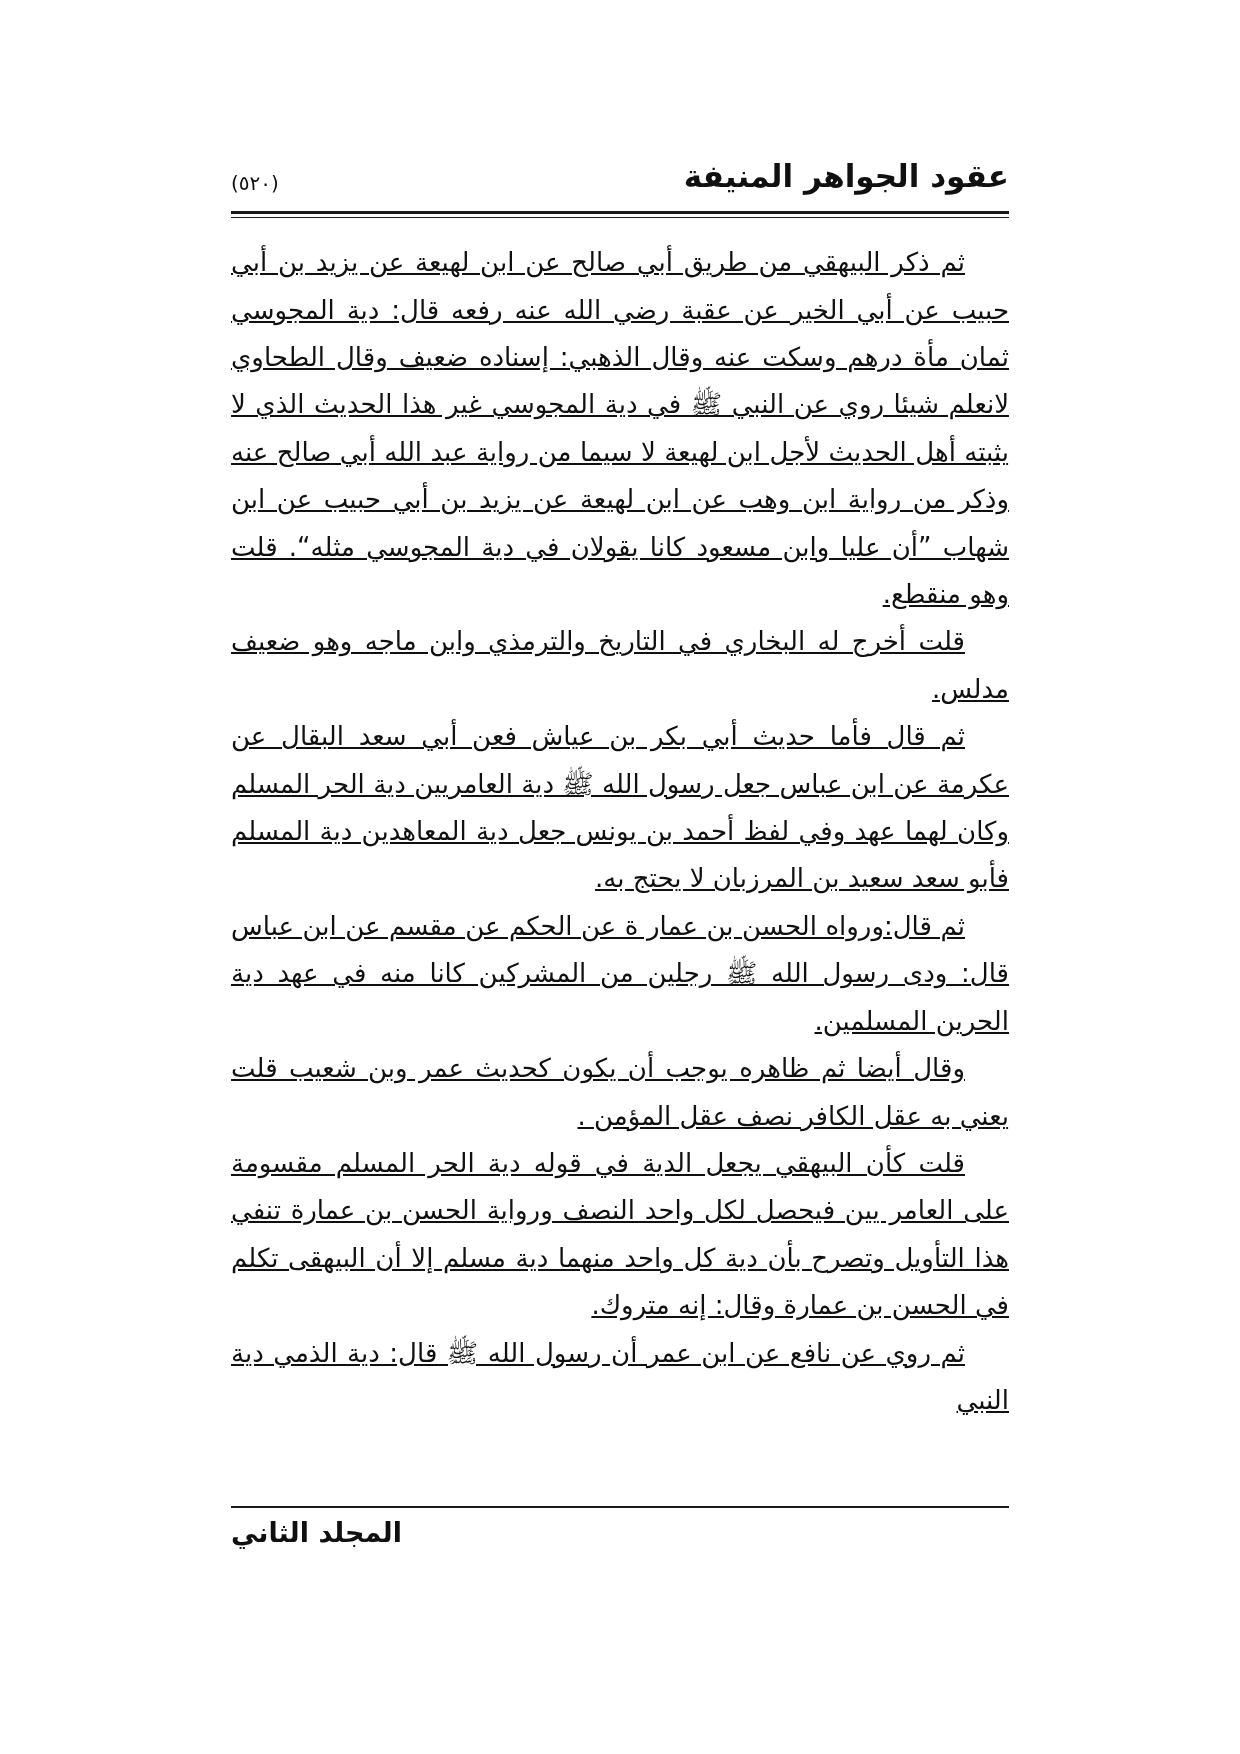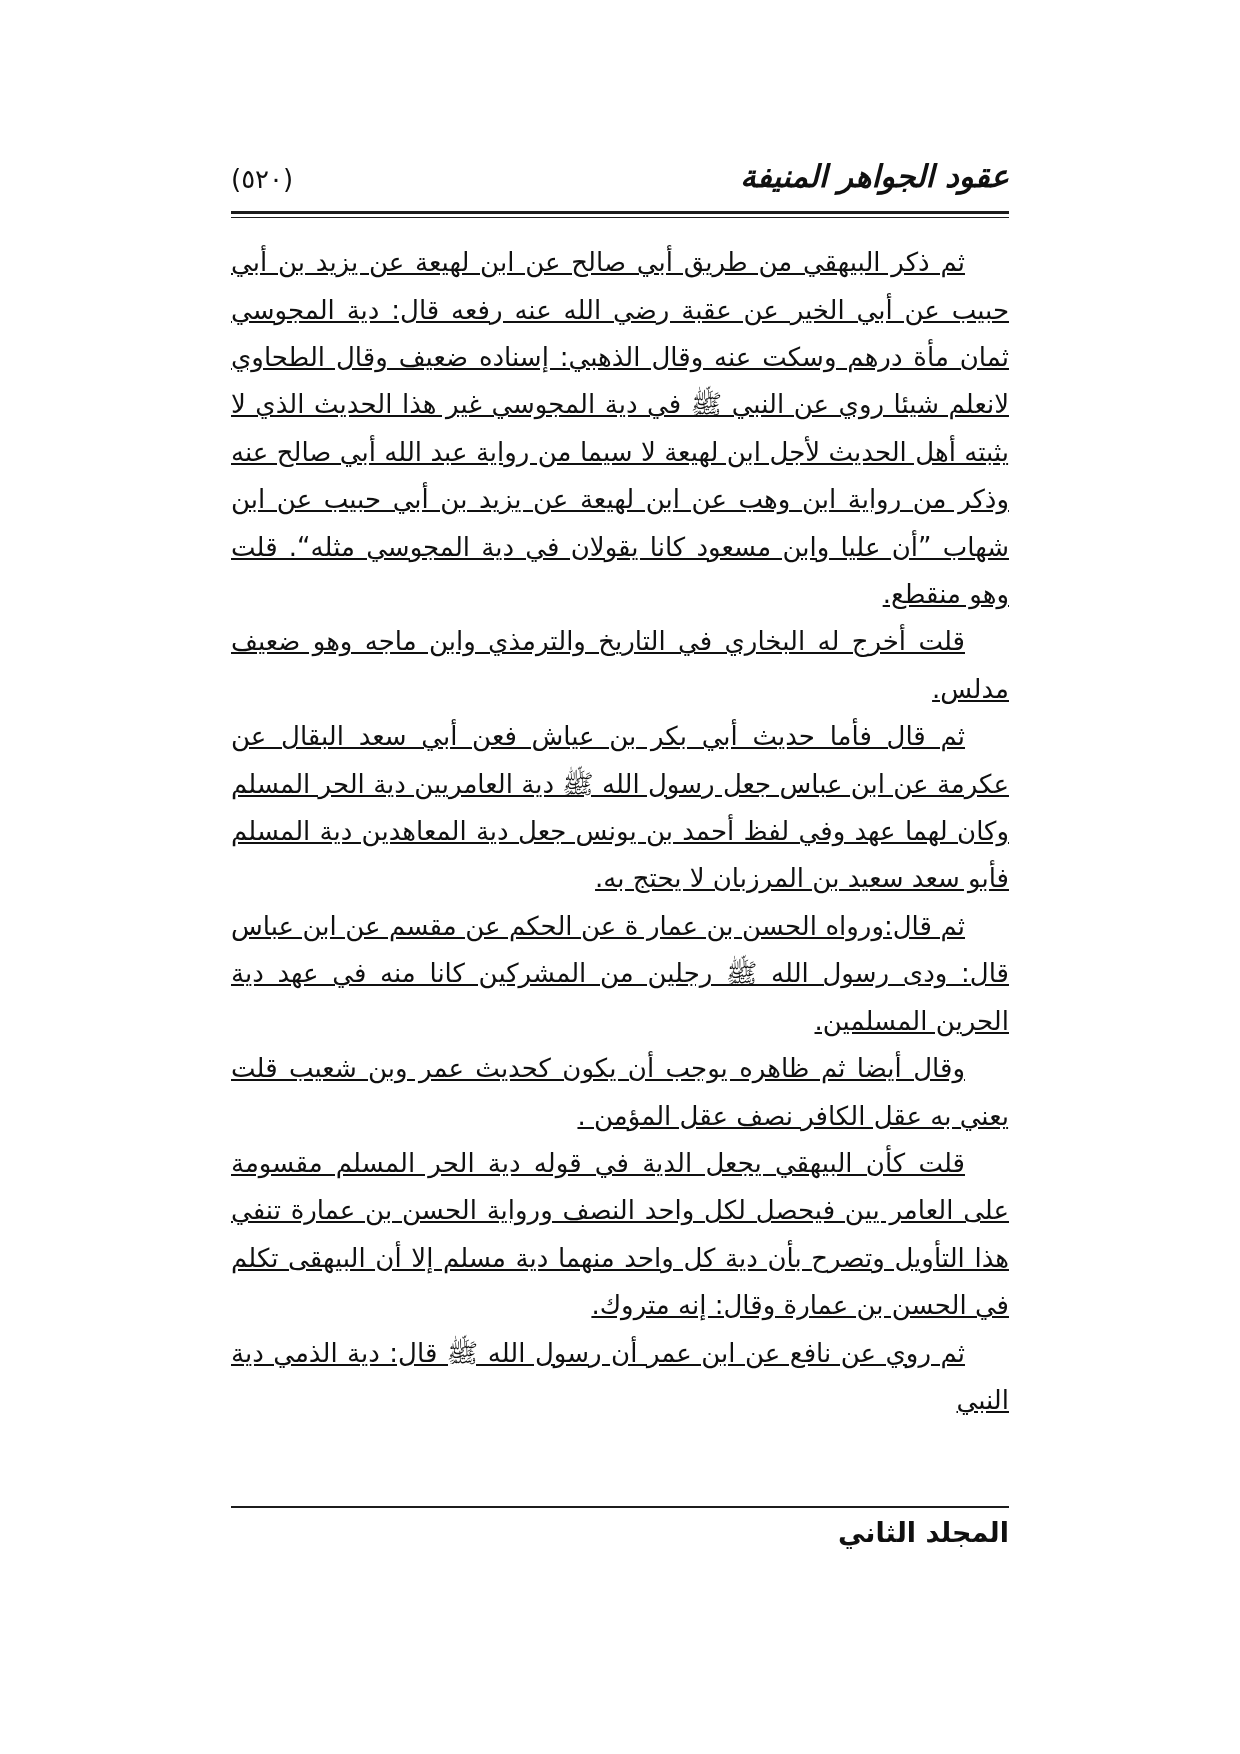--- a/index.html
+++ b/index.html
@@ -22,24 +22,23 @@
     direction: rtl;
     display: flex;
     justify-content: space-between;
     align-items: flex-end;
     padding-top: 158px;
   }
   .book-title {
     font-weight: bold;
     font-size: 31px;
     line-height: 1.2;
-    font-style: italic;
   }
   .page-number {
-    font-size: 26px;
+    font-size: 20px;
     line-height: 1.2;
     text-align: center;
   }
   .rule-double {
     margin-top: 16px;
     height: 3px;
     border-top: 3px solid #1c1c1c;
     border-bottom: 1px solid #1c1c1c;
   }
   .body-text {
@@ -59,21 +58,21 @@
     position: absolute;
     left: 231px;
     top: 1506px;
     width: 778px;
   }
   .rule-single {
     border-top: 2px solid #1c1c1c;
   }
   .footer-label {
     direction: rtl;
-    text-align: right;
+    text-align: left;
     font-weight: bold;
     font-size: 27px;
     margin-top: 9px;
   }
 </style>
 </head>
 <body>
 
 <div class="page">
   <div class="content">

